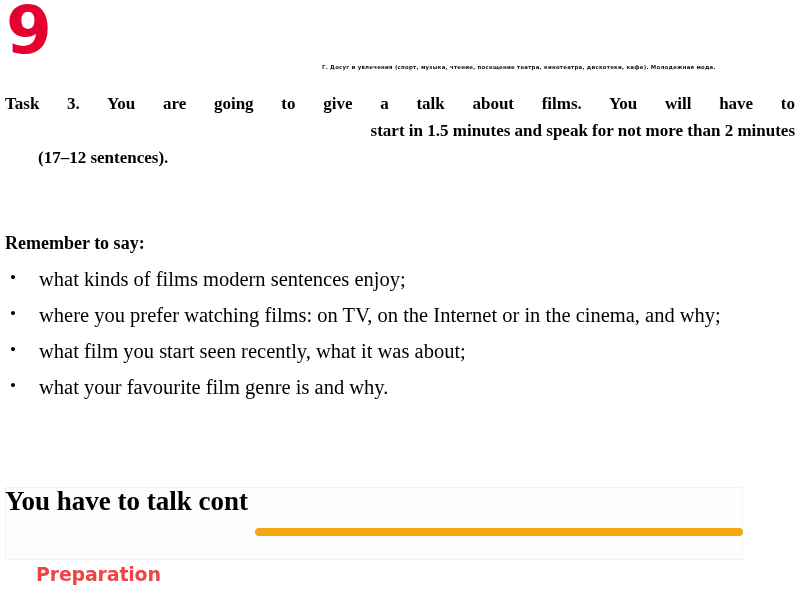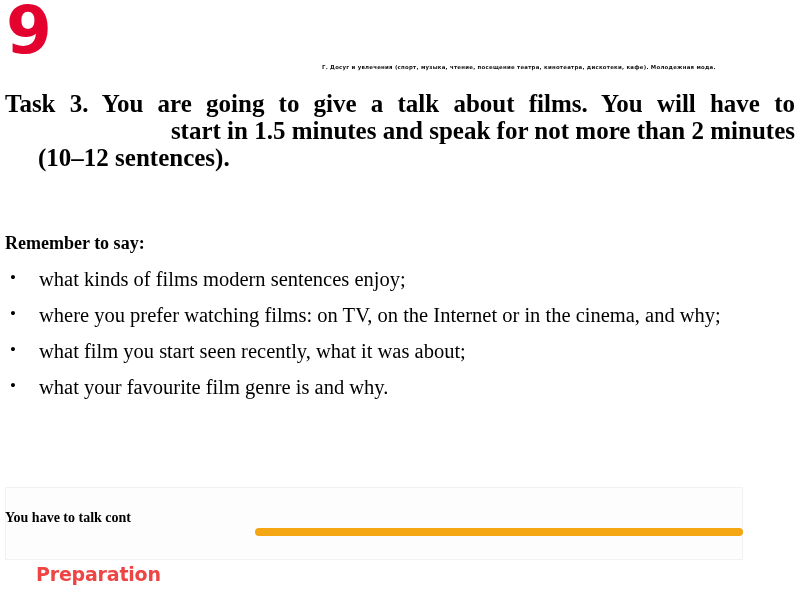--- a/index.html
+++ b/index.html
@@ -53,21 +53,21 @@
   
   .task-block {
     position: absolute;
     left: 5px;
     top: 90px;
     width: 790px;
   }
   .task-line {
     font-family: "Liberation Serif", serif;
     font-weight: bold;
-    font-size: 25px;
+    font-size: 17px;
     line-height: 27px;
     color: #000000;
   }
   .task-line-1 {
     text-align: justify;
     text-align-last: justify;
     white-space: normal;
   }
   .task-line-2 {
     text-align: right;
@@ -133,25 +133,24 @@
     box-sizing: border-box;
   }
 
   
   .talk-cont {
     position: absolute;
     left: 5px;
     top: 489px;
     font-family: "Liberation Serif", serif;
     font-weight: bold;
-    font-size: 14px;
+    font-size: 27px;
     line-height: 25px;
     color: #000000;
     z-index: 3;
-    margin-top: 16px;
   }
 
   
   .orange-bar {
     position: absolute;
     left: 255px;
     top: 528px;
     width: 488px;
     height: 8px;
     background: #f5a613;
@@ -178,21 +177,21 @@
 
 <div class="slide">
 
   <div class="slide-number">9</div>
 
   <div class="topic-caption">Г. Досуг и увлечения (спорт, музыка, чтение, посещение театра, кинотеатра, дискотеки, кафе). Молодежная мода.</div>
 
   <div class="task-block">
     <div class="task-line task-line-1">Task 3. You are going to give a talk about films. You will have to</div>
     <div class="task-line task-line-2">start in 1.5 minutes and speak for not more than 2 minutes</div>
-    <div class="task-line task-line-3">(10–12 sentences).</div>
+    <div class="task-line task-line-3">(17–12 sentences).</div>
   </div>
 
   <div class="remember-heading">Remember to say:</div>
 
   <ul class="bullet-list">
     <li class="bullet-item">
       <span class="dot">•</span>
       <span>what kinds of films modern sentences enjoy;</span>
     </li>
     <li class="bullet-item wide">

